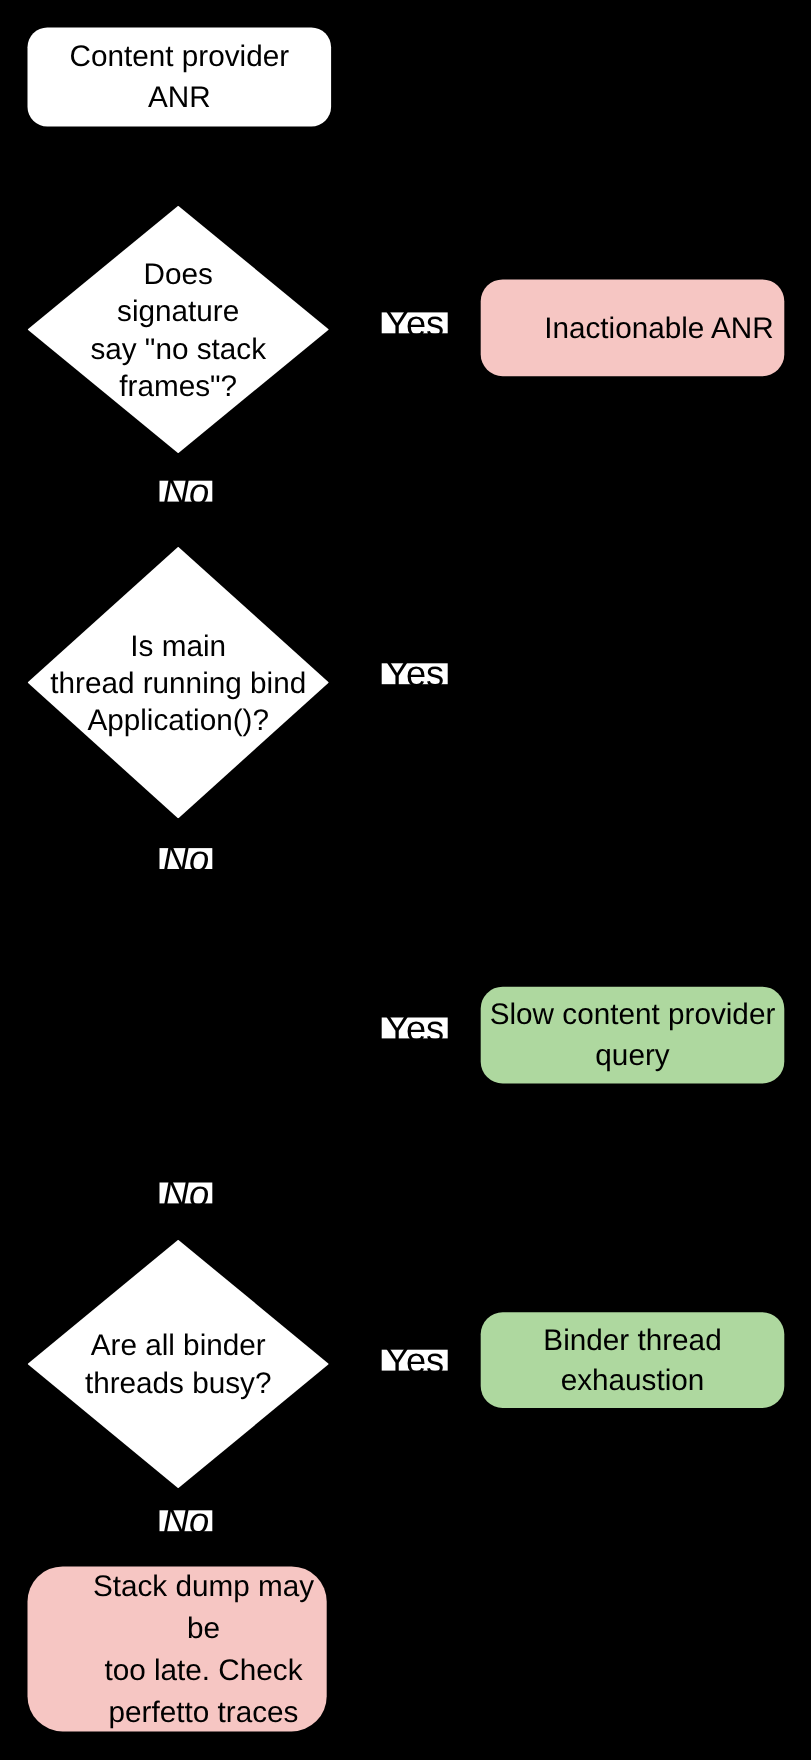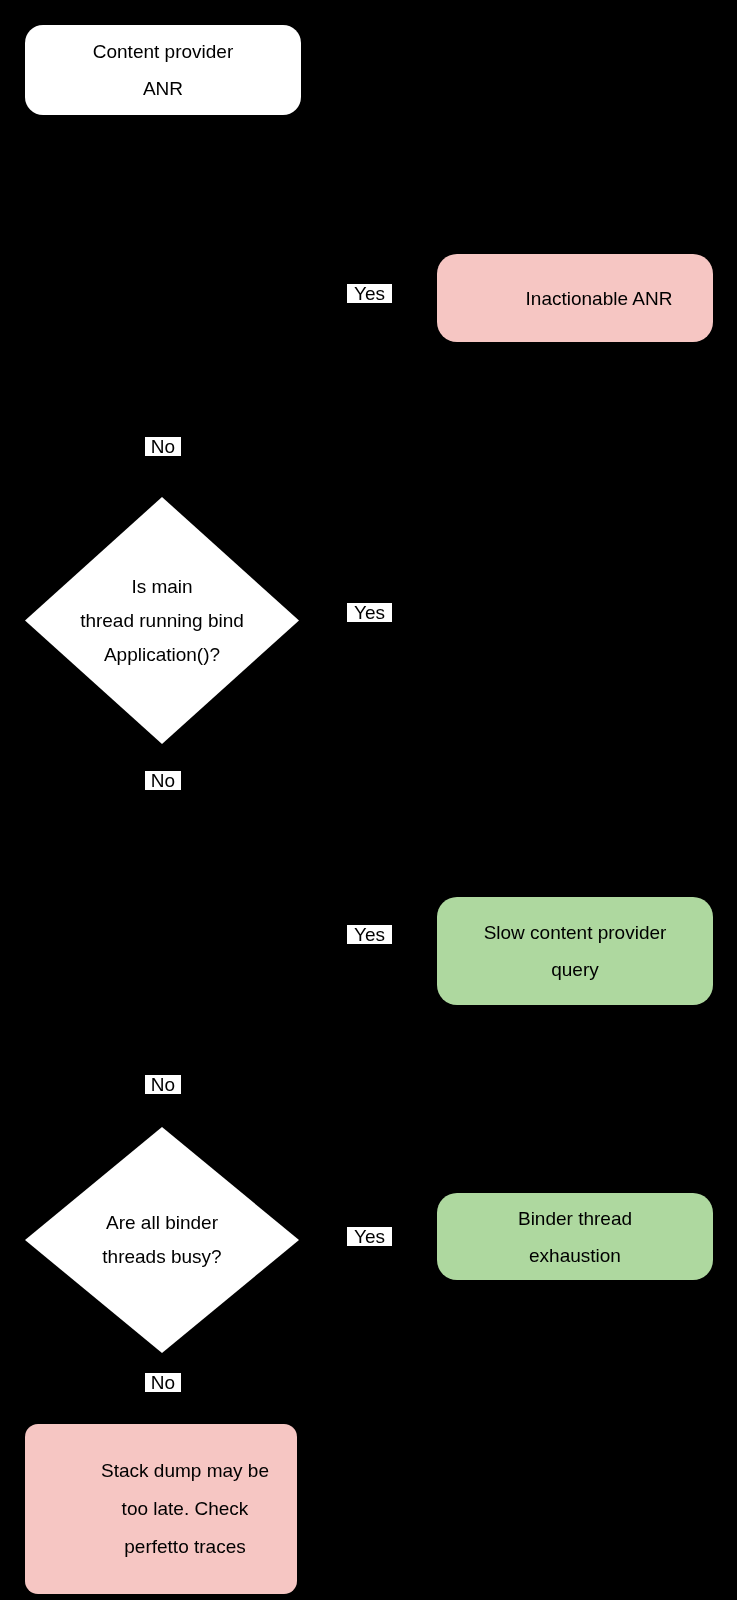--- a/index.html
+++ b/index.html
@@ -21,21 +21,21 @@
     overflow: hidden;
   }
 
   .node {
     position: absolute;
     display: flex;
     align-items: center;
     justify-content: center;
     text-align: center;
     color: var(--color-text);
-    font-size: 19px;
+    font-size: 27px;
     white-space: pre-line;
   }
 
   .start-node {
     left: 25px; top: 25px;
     width: 276px; height: 90px;
     background: var(--color-node_fill);
     border-radius: 18px;
     line-height: 37px;
   }
@@ -49,69 +49,73 @@
   }
   .diamond-1 { top: 187px;  height: 225px; }
   .diamond-2 { top: 497px;  height: 247px; }
   .diamond-3 { top: 828px;  height: 225px; }
   .diamond-4 { top: 1127px; height: 226px; text-align: center; }
 
   .edge-label {
     position: absolute;
     background: var(--color-node_fill);
     color: var(--color-text);
-    font-size: 19px;
+    font-size: 33px;
     line-height: 30px;
     height: 19px;
     display: flex;
     align-items: center;
     justify-content: center;
     padding: 0 3px;
   }
   .yes-label { left: 347px; min-width: 45px; }
   .yes-1 { top: 284px; }
   .yes-2 { top: 603px; }
   .yes-3 { top: 925px; }
   .yes-4 { top: 1227px; }
 
-  .no-label { left: 145px; min-width: 36px; }
+  .no-label { left: 145px; min-width: 36px; font-style: italic; }
   .no-1 { top: 437px; }
   .no-2 { top: 771px; }
   .no-3 { top: 1075px; }
   .no-4 { top: 1373px; }
 
   .outcome {
     left: 437px;
     width: 276px;
     border-radius: 20px;
     line-height: 37px;
   }
   .outcome-1 { top: 254px;  height: 88px; }
   .outcome-2 { top: 577px;  height: 86px; }
-  .outcome-3 { top: 897px;  height: 108px; }
+  .outcome-3 { top: 897px;  height: 88px; }
   .outcome-4 { top: 1193px; height: 87px; }
 
   .fill-negative { background: var(--color-negative); padding-left: 48px; }
   .fill-positive { background: var(--color-positive); }
 
   .terminal-node {
     left: 25px; top: 1424px;
-    width: 272px; height: 170px;
-    border-radius: 13px;
+    width: 272px; height: 150px;
+    border-radius: 32px;
     line-height: 38px;
   }
 </style>
 </head>
 <body>
 
 <div class="canvas">
 
   <div class="node start-node">Content provider
 ANR</div>
 
+  <div class="node diamond diamond-1">Does
+signature
+say "no stack
+frames"?</div>
   <div class="edge-label yes-label yes-1">Yes</div>
   <div class="node outcome outcome-1 fill-negative">Inactionable ANR</div>
   <div class="edge-label no-label no-1">No</div>
 
   <div class="node diamond diamond-2">Is main
 thread running bind
 Application()?</div>
   <div class="edge-label yes-label yes-2">Yes</div>
   <div class="edge-label no-label no-2">No</div>
 

